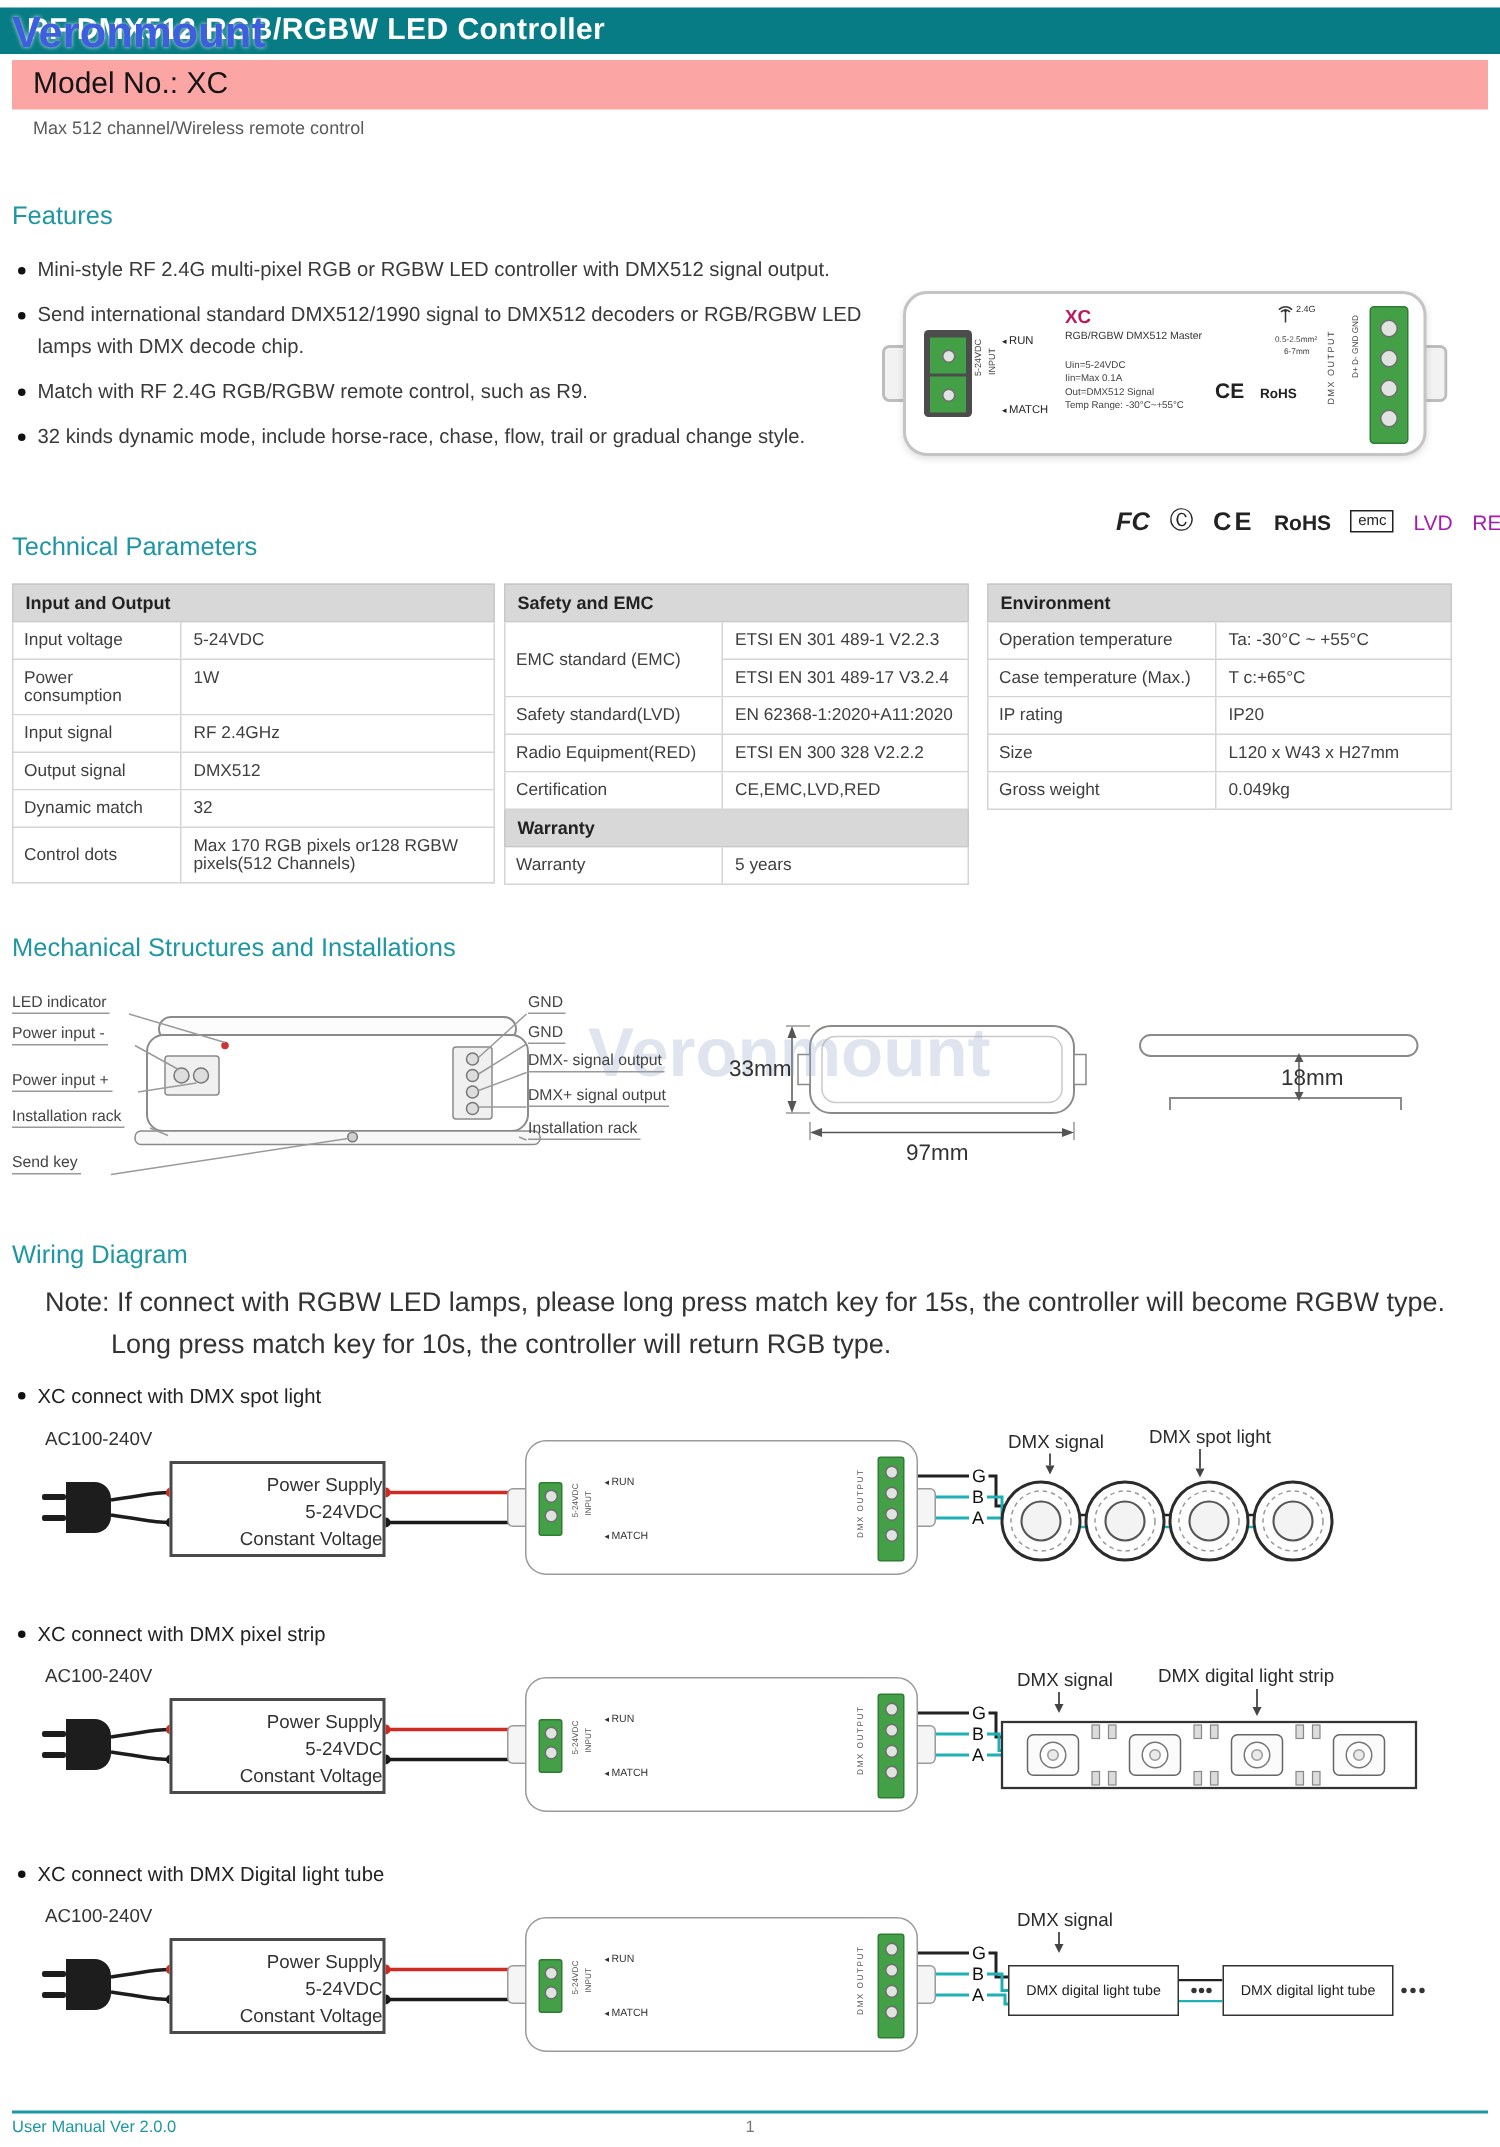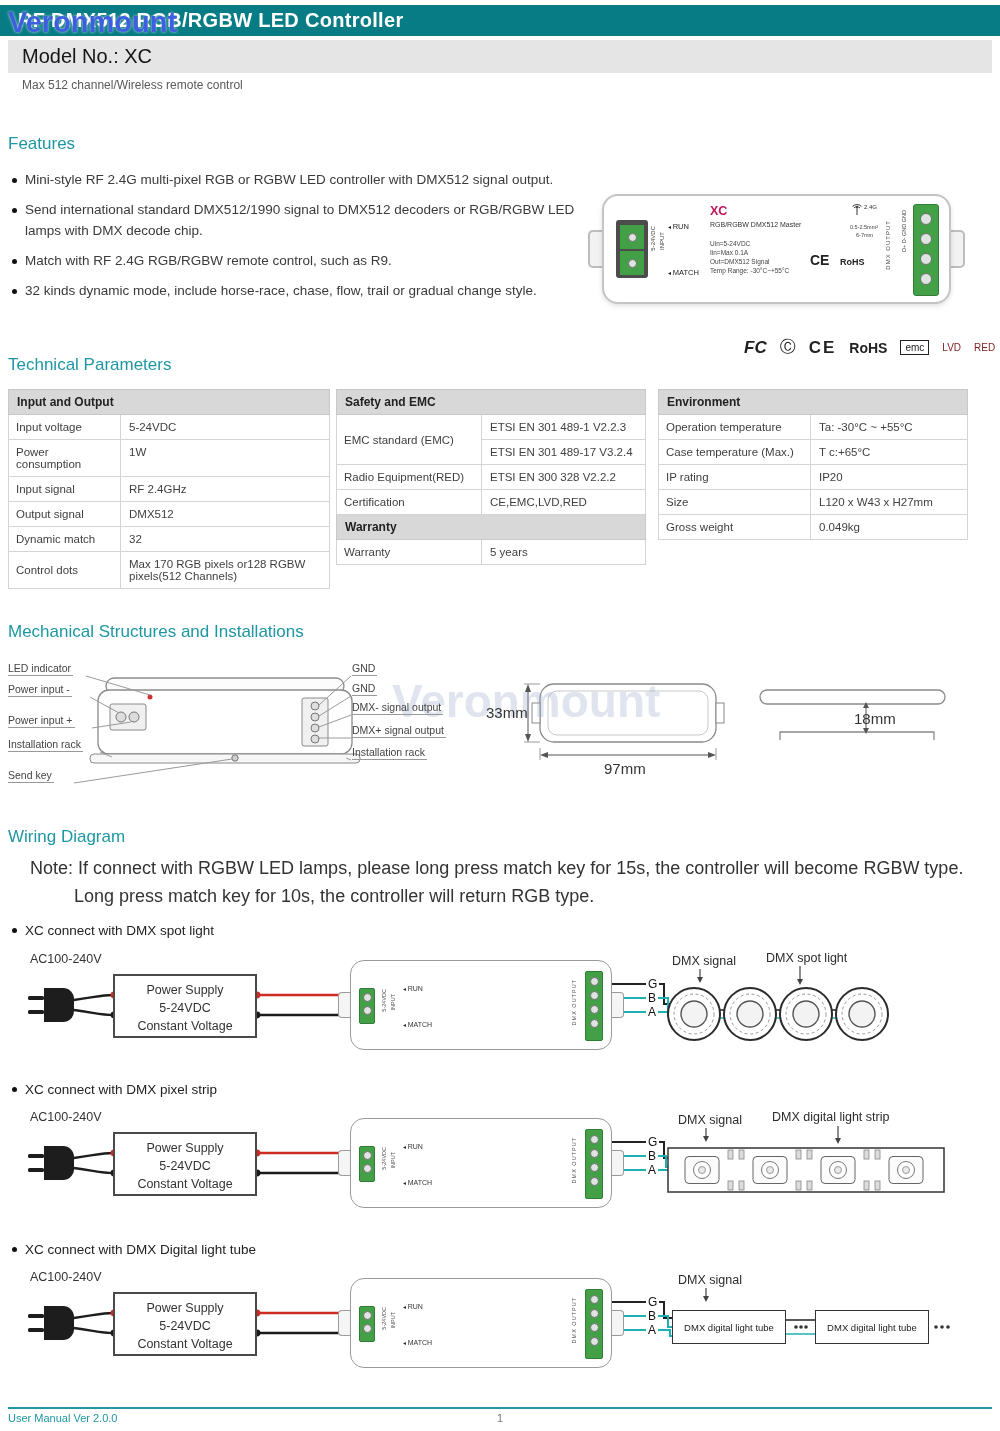--- a/index.html
+++ b/index.html
@@ -1,21 +1,21 @@
 <!DOCTYPE html>
 <html><head>
 <meta charset="utf-8">
 <style>
 *{margin:0;padding:0;box-sizing:border-box}
 body{font-family:"Liberation Sans","DejaVu Sans",sans-serif;background:#fff}
 #page{position:relative;width:1000px;height:1431px;background:#fff;overflow:hidden}
 .abs{position:absolute}
 .topbar{left:0;top:5px;width:1000px;height:31px;background:#087c84;color:#fff;font-size:20px;font-weight:bold;line-height:31px;padding-left:18px;letter-spacing:.3px}
 .wmark{left:8px;top:6px;font-size:29px;font-weight:bold;color:#3d5ede;text-shadow:0 0 3px rgba(255,255,255,.8)}
-.modelbar{left:8px;top:40px;width:984px;height:33px;background:#e5e5e5;color:#151515;font-size:20px;line-height:33px;padding-left:14px}
+.modelbar{left:8px;top:40px;width:984px;height:33px;background:#fca5a5;color:#151515;font-size:20px;line-height:33px;padding-left:14px}
 .subtitle{left:22px;top:78px;font-size:12px;color:#5a5a5a}
 .h-sec{position:absolute;color:#1e97a2;font-size:17px}
 .bullets{left:10px;top:170px;width:582px;list-style:none}
 .bullets li{position:relative;padding-left:15px;margin-bottom:9px;font-size:13.5px;color:#3a3a3a;line-height:1.55}
 .bullets li::before{content:"";position:absolute;left:2px;top:8px;width:5px;height:5px;border-radius:50%;background:#111}
 
 .dev{position:absolute;left:588px;top:190px;width:377px;height:118px}
 .dev-ear{position:absolute;top:40px;width:16px;height:38px;border:2px solid #bdbdbd;background:#f2f2f2}
 .dev-ear-l{left:0;border-radius:5px 0 0 5px;border-right:none}
 .dev-ear-r{right:0;border-radius:0 5px 5px 0;border-left:none}
@@ -42,21 +42,21 @@
 .dev-out{position:absolute;right:58px;top:24px;font-size:6px;color:#444;letter-spacing:1px}
 .dev-terms{position:absolute;right:42px;top:14px;font-size:5.5px;color:#444}
 .tri::before{content:"◂ ";font-size:6px}
 
 .certs{left:744px;top:337px;display:flex;align-items:center;gap:13px}
 .cert-fcc{font-size:17px;font-weight:bold;font-style:italic;color:#222}
 .cert-mark{font-size:16px;color:#222}
 .cert-ce{font-size:17px;font-weight:bold;color:#222;letter-spacing:2px}
 .cert-rohs{font-size:14px;font-weight:bold;color:#222}
 .cert-emc{font-size:10px;color:#222;border:1px solid #222;padding:1px 4px}
-.cert-txt{font-size:10px;color:#7f1d1d}
+.cert-txt{font-size:14px;color:#a21caf}
 
 .ptable{position:absolute;font-size:11.5px;color:#3f3f3f}
 .pt-h{background:#d8d8d8;font-weight:bold;color:#222;font-size:12px;padding:5px 8px;border:1px solid #c8c8c8}
 .pt-h2{border-top:none}
 .pt-r{display:flex;border:1px solid #d4d4d4;border-top:none;background:#fff}
 .pt-l{padding:6px 7px;border-right:1px solid #d4d4d4;flex:0 0 auto}
 .pt-v{padding:6px 8px;flex:1}
 .ctr{display:flex;align-items:center}
 .nop{padding:0}
 .sub{padding:6px 8px}
@@ -73,21 +73,21 @@
 .mdim{position:absolute;font-size:15px;color:#333}
 .mech-wm{position:absolute;left:392px;top:22px;font-size:46px;font-weight:bold;color:#8fa2c6;opacity:.28}
 
 .note{left:30px;top:855px;font-size:18px;color:#333;line-height:1.55}
 .note .l2{margin-left:44px}
 .wsec-title{position:absolute;left:10px;font-size:13.5px;color:#222;padding-left:15px}
 .wsec-title::before{content:"";position:absolute;left:2px;top:5px;width:5px;height:5px;border-radius:50%;background:#111}
 .wd{position:absolute;left:0;width:1000px;height:120px}
 .wire{position:absolute;left:0;top:0}
 .ac{position:absolute;left:30px;top:2px;font-size:12.5px;color:#333}
-.psu{position:absolute;left:113px;top:24px;width:144px;height:64px;border:2px solid #4a4a4a;background:#fff;text-align:center;font-size:12.5px;color:#333;padding-top:5px;line-height:1.45}
+.psu{position:absolute;left:113px;top:24px;width:144px;height:64px;border:2px solid #4a4a4a;background:#fff;text-align:right;font-size:12.5px;color:#333;padding-top:5px;line-height:1.45}
 .ctrl{position:absolute;left:350px;top:10px;width:262px;height:90px;border:1.5px solid #9a9a9a;border-radius:14px;background:#fff}
 .ctrl-ear{position:absolute;width:12px;height:26px;border:1.5px solid #9a9a9a;background:#f5f5f5;top:31px}
 .ctrl-ear-l{left:-13px;border-radius:4px 0 0 4px;border-right:none}
 .ctrl-ear-r{right:-13px;border-radius:0 4px 4px 0;border-left:none}
 .term{position:absolute;background:#43a047;border:1px solid #2e7d32;border-radius:2px}
 .term-in{left:8px;top:27px;width:16px;height:36px}
 .term-out{right:8px;top:10px;width:18px;height:70px}
 .term .screw{margin:4px auto 0}
 .term-out .screw{margin-top:5px}
 .cin1{position:absolute;left:30px;top:28px;font-size:5.5px;color:#555}
@@ -242,20 +242,24 @@
 
 <div class="ptable saf">
 <div class="pt-h">Safety and EMC</div>
 <div class="pt-r">
 <div class="pt-l ctr">EMC standard (EMC)</div>
 <div class="pt-v nop">
 <div class="sub">ETSI EN 301 489-1 V2.2.3</div>
 <div class="sub subline">ETSI EN 301 489-17 V3.2.4</div>
 </div>
 </div>
+<div class="pt-r">
+        <div class="pt-l">Safety standard(LVD)</div>
+        <div class="pt-v">EN 62368-1:2020+A11:2020</div>
+      </div>
 <div class="pt-r">
         <div class="pt-l">Radio Equipment(RED)</div>
         <div class="pt-v">ETSI EN 300 328 V2.2.2</div>
       </div>
 <div class="pt-r">
         <div class="pt-l">Certification</div>
         <div class="pt-v">CE,EMC,LVD,RED</div>
       </div>
 <div class="pt-h pt-h2">Warranty</div>
 <div class="pt-r">

